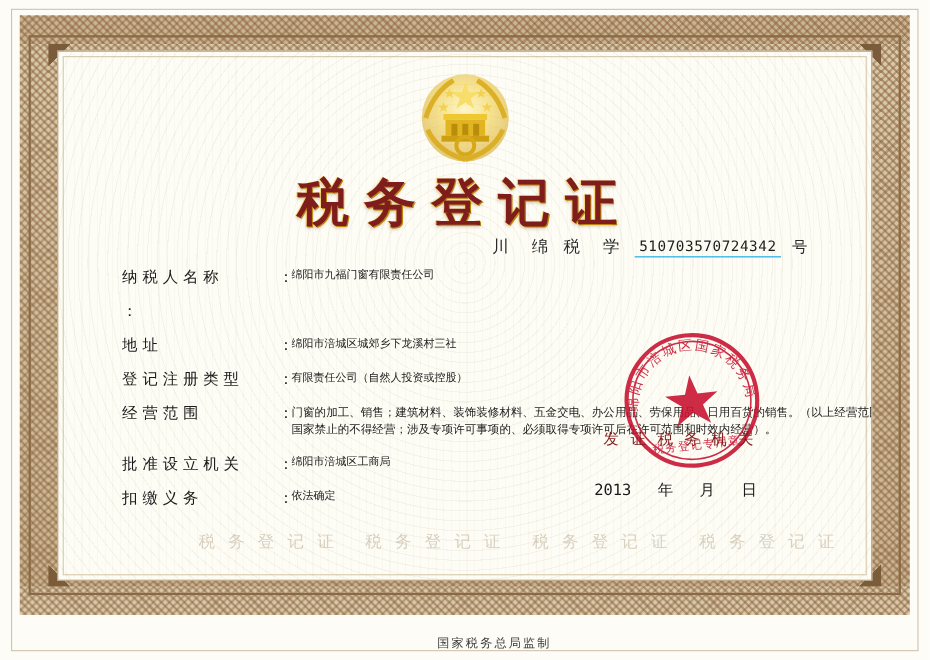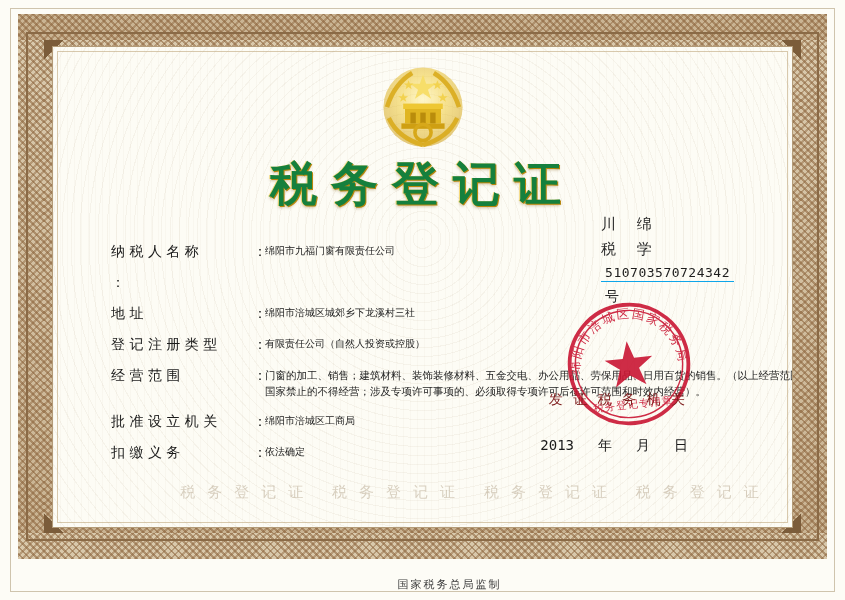--- a/index.html
+++ b/index.html
@@ -101,40 +101,39 @@
   .title {
     position: absolute;
     top: 106px;
     left: 0;
     width: 100%;
     text-align: center;
     font-family: "DejaVu Sans", "Liberation Sans", sans-serif;
     font-size: 47px;
     font-weight: bold;
     letter-spacing: 14px;
-    color: #15803d;
+    color: #7f1d1d;
     text-shadow:
       1px 1px 0 #b8860b,
       -1px 0 0 #f5d97a,
       0 2px 3px rgba(120,80,0,0.35);
     z-index: 6;
   }
 
   
   .taxno-row {
     position: absolute;
     top: 168px;
     right: 58px;
     display: flex;
-    align-items: flex-start;
+    align-items: flex-end;
     gap: 6px;
     font-size: 15px;
     color: #2a2a2a;
     z-index: 6;
-    flex-direction: column;
   }
   .taxno-label {
     letter-spacing: 8px;
     font-weight: 500;
   }
   .taxno-value {
     font-family: "DejaVu Sans Mono", "Liberation Mono", monospace;
     font-size: 13px;
     letter-spacing: 0.5px;
     border-bottom: 1px solid #0ea5e9;

